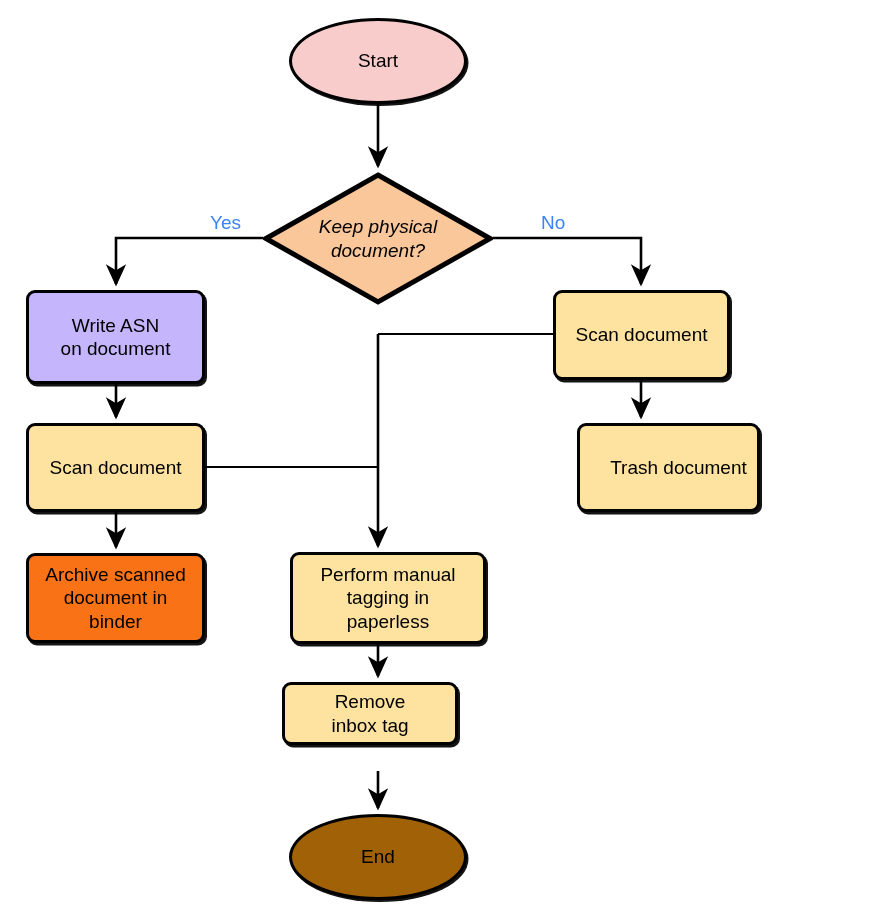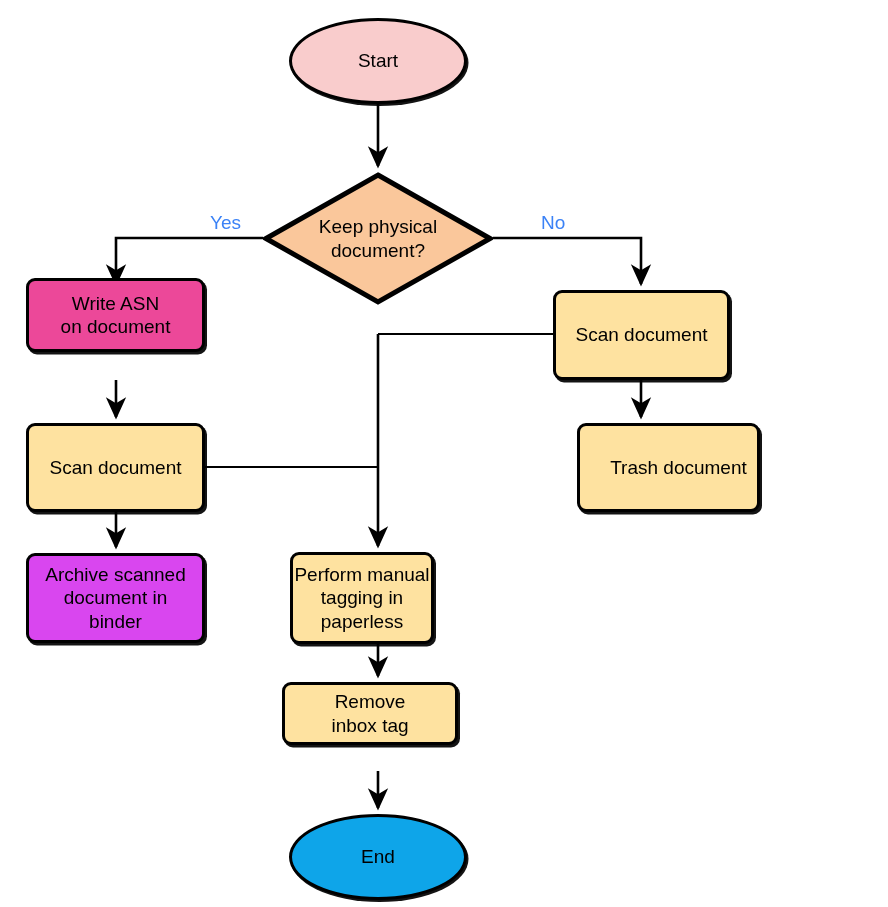--- a/index.html
+++ b/index.html
@@ -48,20 +48,21 @@
   }
   .node.process {
     border: 3px solid #000000;
     border-radius: 9px;
     box-shadow: 2px 2.5px 0 0 rgba(0,0,0,0.92);
   }
   .node.decision {
     border: none;
     background: transparent;
     box-shadow: none;
+    font-style: italic;
   }
   .decision-shape {
     position: absolute;
     left: 0;
     top: 0;
     width: 100%;
     height: 100%;
     z-index: 1;
   }
   .decision-label {
@@ -127,55 +128,55 @@
   </div>
 
   <div class="node decision" style="left:263px; top:172px; width:230px; height:133px;">
     <svg class="decision-shape" viewBox="0 0 230 133" preserveAspectRatio="none" xmlns="http://www.w3.org/2000/svg">
       <polygon points="115,3 227,66.5 115,130 3,66.5" fill="#fac79b" stroke="#000000" stroke-width="5"></polygon>
     </svg>
     <span class="decision-label">Keep physical
 document?</span>
   </div>
 
-  <div class="node process" style="left:26px; top:278px; width:179px; height:74px; background:#ec4899;">
+  <div class="node process" style="left:26px; top:290px; width:179px; height:94px; background:#c4b5fd;">
     <span>Write ASN
 on document</span>
   </div>
 
   <div class="node process" style="left:26px; top:423px; width:179px; height:89px; background:#fee2a0;">
     <span>Scan document</span>
   </div>
 
-  <div class="node process" style="left:26px; top:553px; width:179px; height:90px; background:#d946ef;">
+  <div class="node process" style="left:26px; top:553px; width:179px; height:90px; background:#f97316;">
     <span>Archive scanned
 document in
 binder</span>
   </div>
 
   <div class="node process" style="left:553px; top:290px; width:177px; height:90px; background:#fee2a0;">
     <span>Scan document</span>
   </div>
 
   <div class="node process" style="left:577px; top:423px; width:183px; height:89px; background:#fee2a0;padding-left:20px;">
     <span>Trash document</span>
   </div>
 
-  <div class="node process" style="left:290px; top:552px; width:144px; height:92px; background:#fee2a0;">
+  <div class="node process" style="left:290px; top:552px; width:196px; height:92px; background:#fee2a0;">
     <span>Perform manual
 tagging in
 paperless</span>
   </div>
 
   <div class="node process" style="left:282px; top:682px; width:176px; height:63px; background:#fee2a0;">
     <span>Remove
 inbox tag</span>
   </div>
 
-  <div class="node terminator" style="left:289px; top:814px; width:178px; height:86px; background:#0ea5e9;">
+  <div class="node terminator" style="left:289px; top:814px; width:178px; height:86px; background:#a16207;">
     <span>End</span>
   </div>
 
   <div class="edge-label" style="left:210px; top:212px;">Yes</div>
   <div class="edge-label" style="left:509px; top:212px;margin-left:32px;">No</div>
 
 
 </div>
 
 </body></html>

